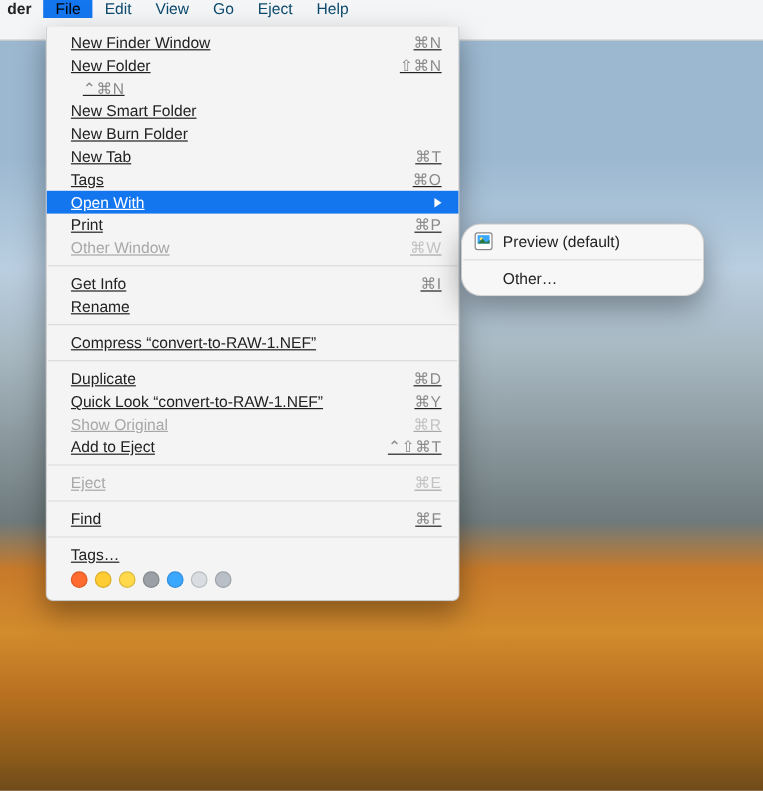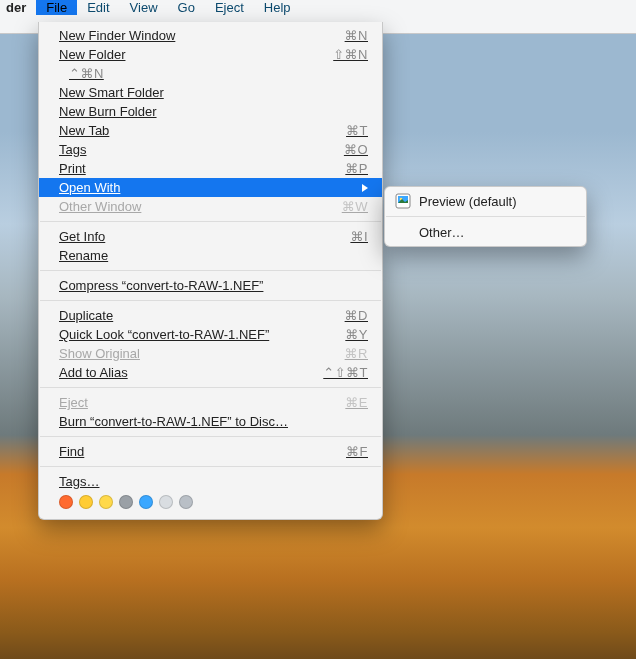--- a/index.html
+++ b/index.html
@@ -108,21 +108,21 @@
   }
 
   
   .submenu {
     position: absolute;
     left: 384px;
     top: 186px;
     width: 203px;
     background: #f7f7f7;
     border: 1px solid rgba(0,0,0,0.18);
-    border-radius: 6px;
+    border-radius: 17px;
     box-shadow: 0 10px 24px rgba(0,0,0,0.35);
     padding: 4px 0;
   }
   .submenu .srow {
     display: flex;
     align-items: center;
     height: 20px;
     padding: 0 14px 0 10px;
     color: #222;
     cursor: default;
@@ -173,28 +173,28 @@
       <span class="sc"></span>
     </div>
   <div class="row">
       <span class="lbl">New Tab</span>
       <span class="sc">⌘T</span>
     </div>
   <div class="row">
       <span class="lbl">Tags</span>
       <span class="sc">⌘O</span>
     </div>
-  <div class="row">
-      <span class="lbl">Print</span>
-      <span class="sc">⌘P</span>
-    </div>
   <div class="row highlight">
       <span class="lbl">Open With</span>
       <span class="arrow"></span>
     </div>
+  <div class="row">
+      <span class="lbl">Print</span>
+      <span class="sc">⌘P</span>
+    </div>
   <div class="row disabled">
       <span class="lbl">Other Window</span>
       <span class="sc">⌘W</span>
     </div>
   <div class="sep"></div>
 
   <div class="row">
       <span class="lbl">Get Info</span>
       <span class="sc">⌘I</span>
     </div>
@@ -216,32 +216,28 @@
     </div>
   <div class="row">
       <span class="lbl">Quick Look “convert-to-RAW-1.NEF”</span>
       <span class="sc">⌘Y</span>
     </div>
   <div class="row disabled">
       <span class="lbl">Show Original</span>
       <span class="sc">⌘R</span>
     </div>
   <div class="row">
-      <span class="lbl">Add to Alias</span>
+      <span class="lbl">Add to Eject</span>
       <span class="sc">⌃⇧⌘T</span>
     </div>
   <div class="sep"></div>
 
   <div class="row disabled">
       <span class="lbl">Eject</span>
       <span class="sc">⌘E</span>
-    </div>
-  <div class="row">
-      <span class="lbl">Burn “convert-to-RAW-1.NEF” to Disc…</span>
-      <span class="sc"></span>
     </div>
   <div class="sep"></div>
 
   <div class="row">
       <span class="lbl">Find</span>
       <span class="sc">⌘F</span>
     </div>
   <div class="sep"></div>
 
   <div class="row">

